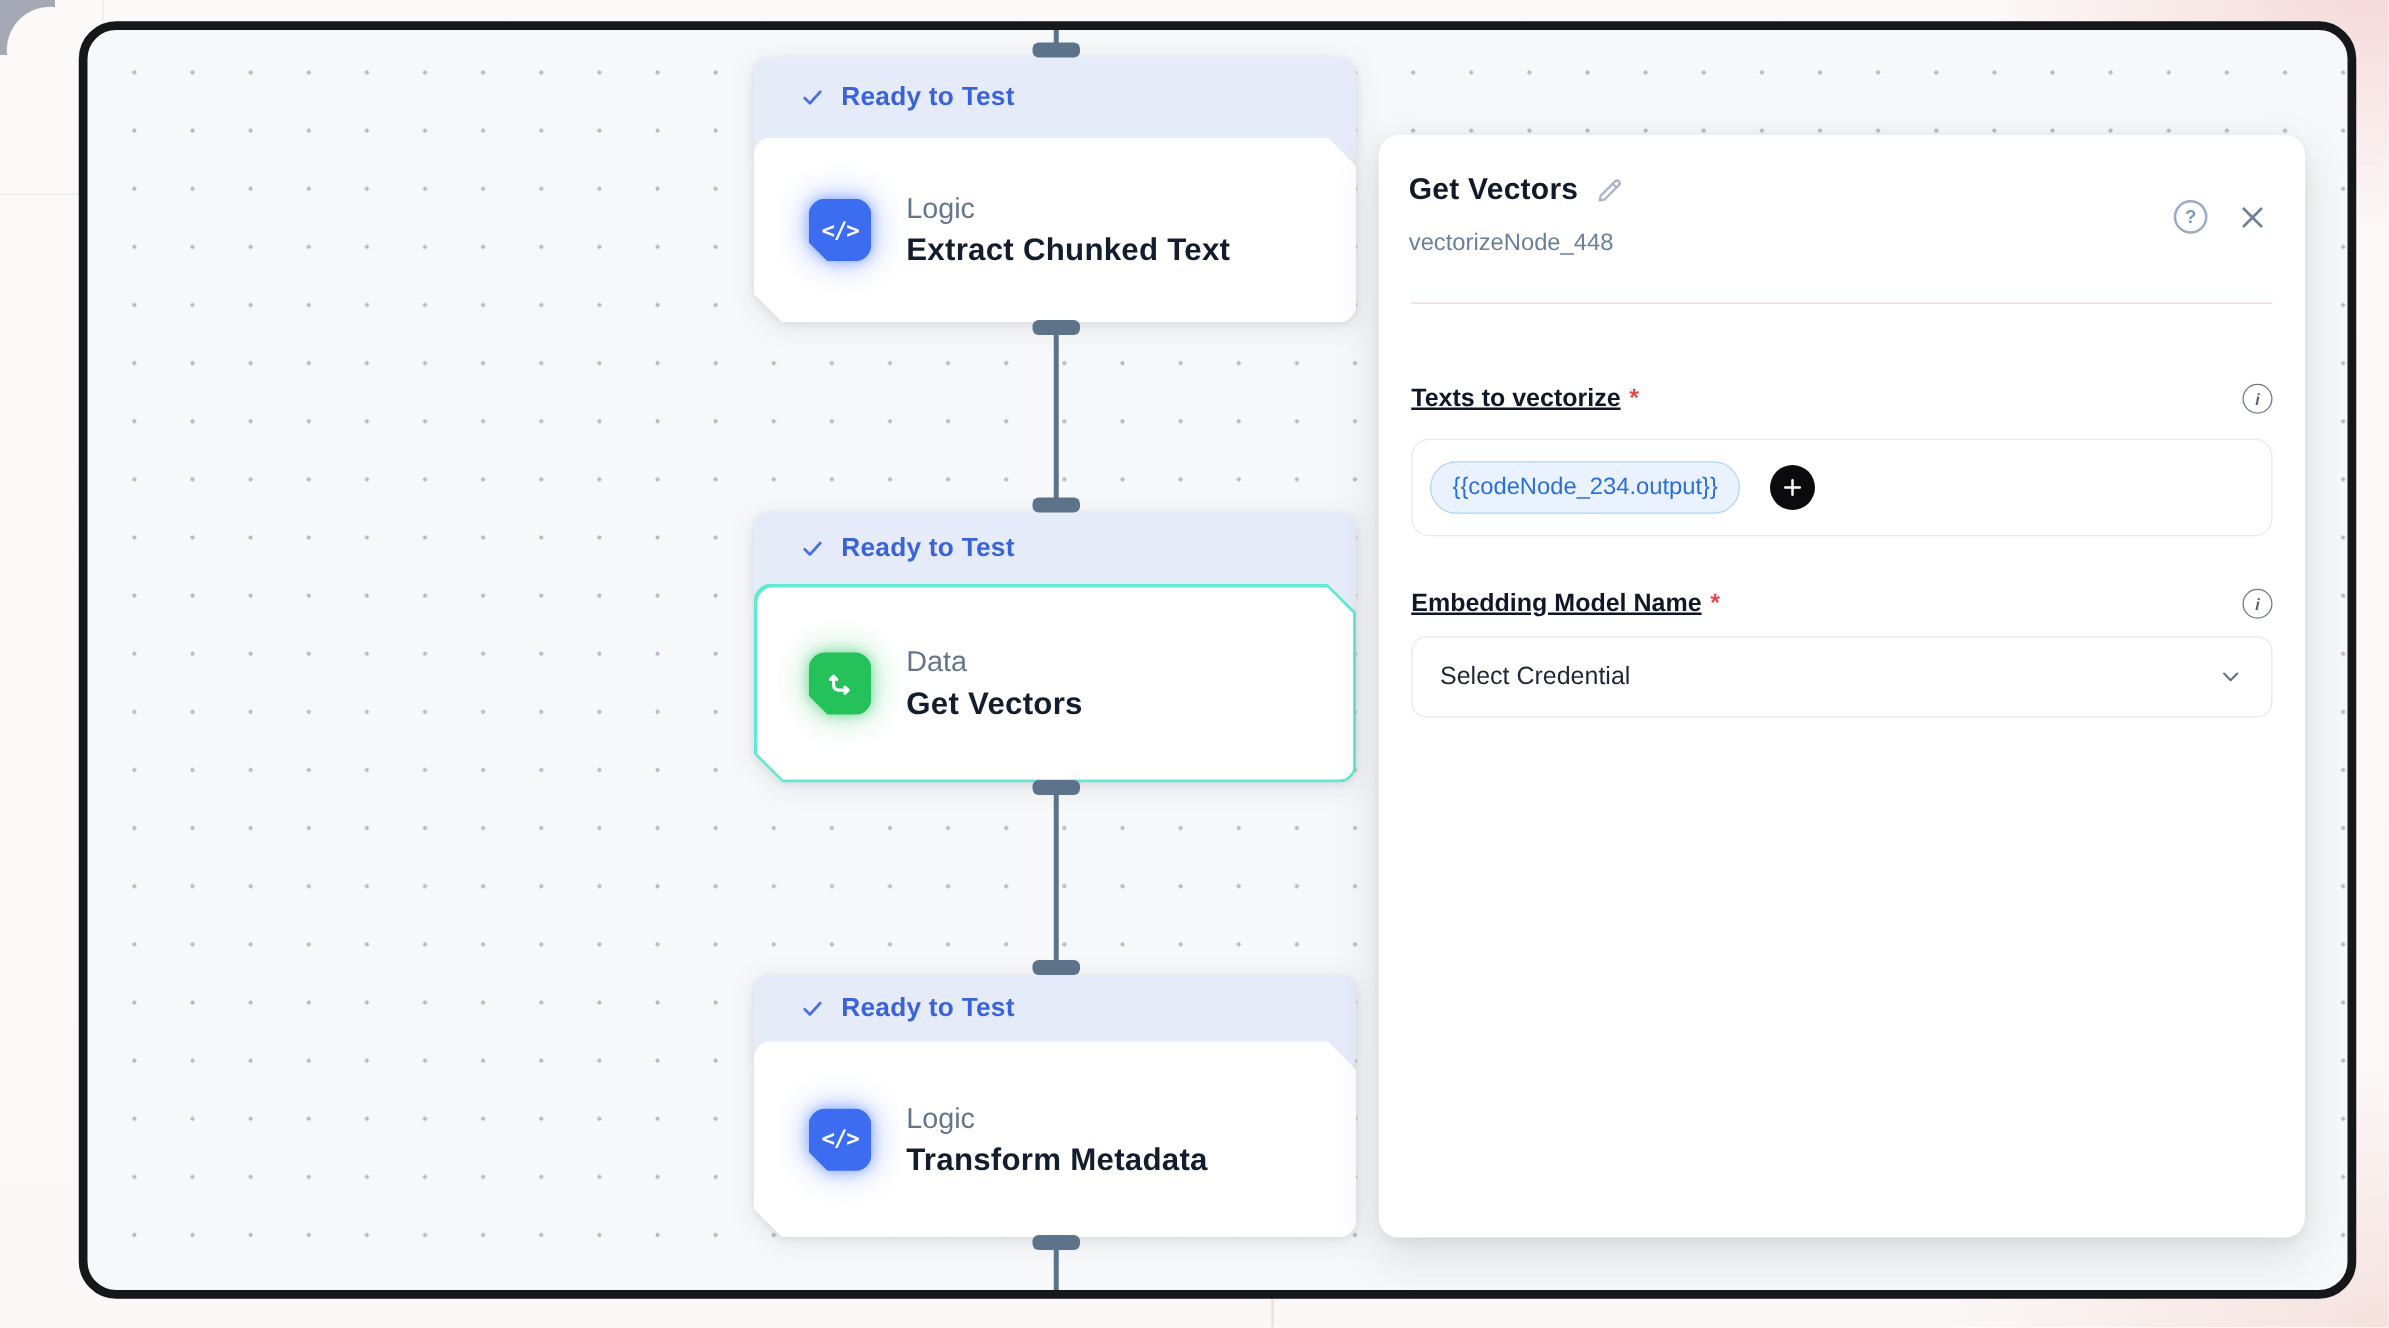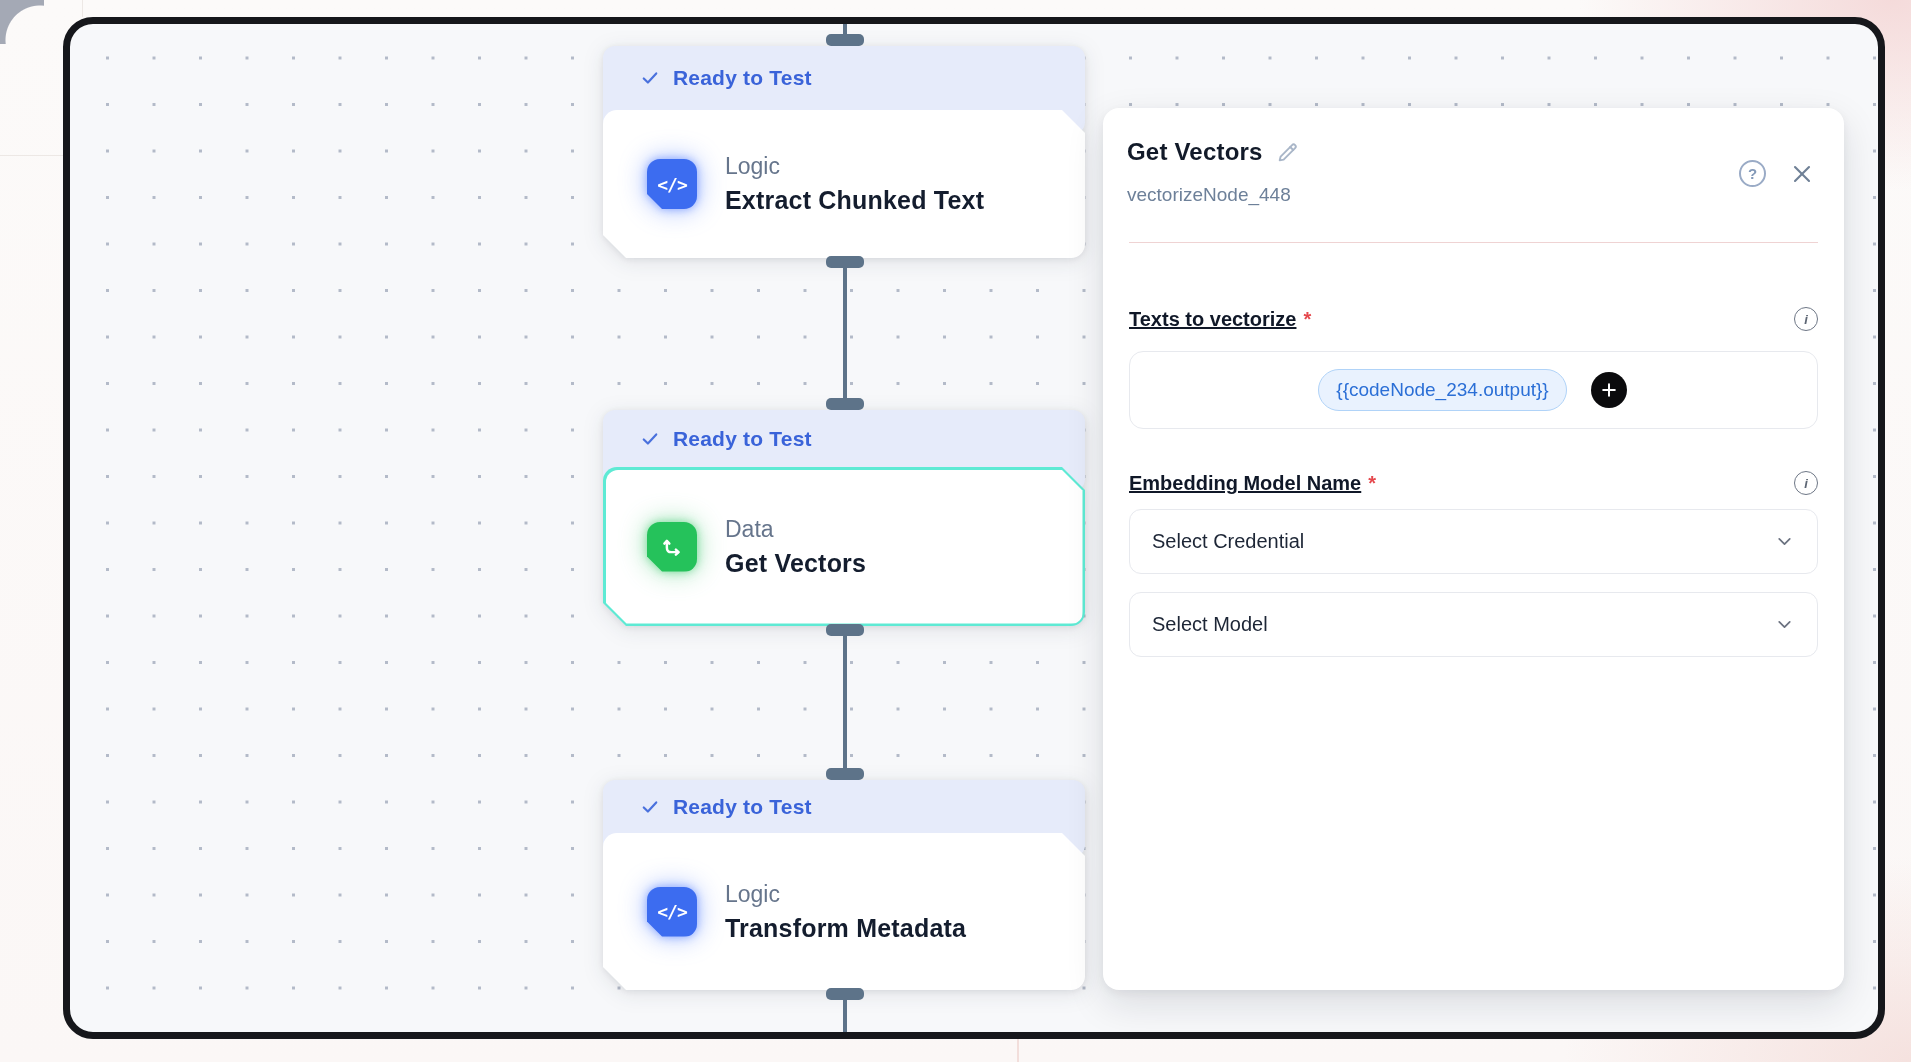--- a/index.html
+++ b/index.html
@@ -70,21 +70,21 @@
   .p-divider { height:1px; background:#efd3d3; margin:36px 26px 0; }
   .f-row { display:flex; align-items:center; justify-content:space-between; margin:0 26px; }
   .f-row.first { margin-top:64px; }
   .f-row.second { margin-top:42px; }
   .f-label { font-size:20px; font-weight:700; color:#101828;text-decoration:underline; }
   .f-star { color:#e5484d; font-size:20px; font-weight:700; margin-left:7px; }
   .info-btn { width:24px; height:24px; border-radius:50%; border:1.8px solid #6e7786;
               display:flex; align-items:center; justify-content:center;
               font-size:13px; font-weight:700; color:#5d6674; font-style:italic; cursor:pointer; }
   .chips-box { margin:20px 26px 0; height:78px; border:1.5px solid #e7e9ee; border-radius:14px;
-               display:flex; align-items:center; justify-content:center; padding:0 16px 0 14px;gap:24px; }
+               display:flex; align-items:center; justify-content:flex-start; padding:0 16px 0 14px;gap:24px; }
   .chip { background:#e9f2fe; border:1.5px solid #b0d3f8; color:#2b6fd6; border-radius:21px;
           padding:9px 17px; font-size:19px; cursor:pointer; }
   .add-btn { width:36px; height:36px; border-radius:50%; background:#0b0b0d; border:none;
              display:flex; align-items:center; justify-content:center; cursor:pointer; }
   .select { margin:0 26px; height:65px; border:1.5px solid #e7e9ee; border-radius:12px;
             display:flex; align-items:center; justify-content:space-between; padding:0 22px;
             font-size:20px; color:#1d2636; cursor:pointer; background:#fff; }
   .select.one { margin-top:14px; }
   .select.two { margin-top:18px; }
   svg { display:block; }
@@ -235,21 +235,15 @@
         </div>
       </div>
 
       <div class="select one">
         <span>Select Credential</span>
         <svg width="21" height="21" viewBox="0 0 24 24" fill="none" stroke="#6b7280" stroke-width="2" stroke-linecap="round" stroke-linejoin="round">
             <path d="M6 9 L12 15 L18 9"></path>
           </svg>
       </div>
 
-      <div class="select two">
-        <span>Select Model</span>
-        <svg width="21" height="21" viewBox="0 0 24 24" fill="none" stroke="#6b7280" stroke-width="2" stroke-linecap="round" stroke-linejoin="round">
-            <path d="M6 9 L12 15 L18 9"></path>
-          </svg>
-      </div>
     </div>
   </div>
 </div>
 
 </body></html>

